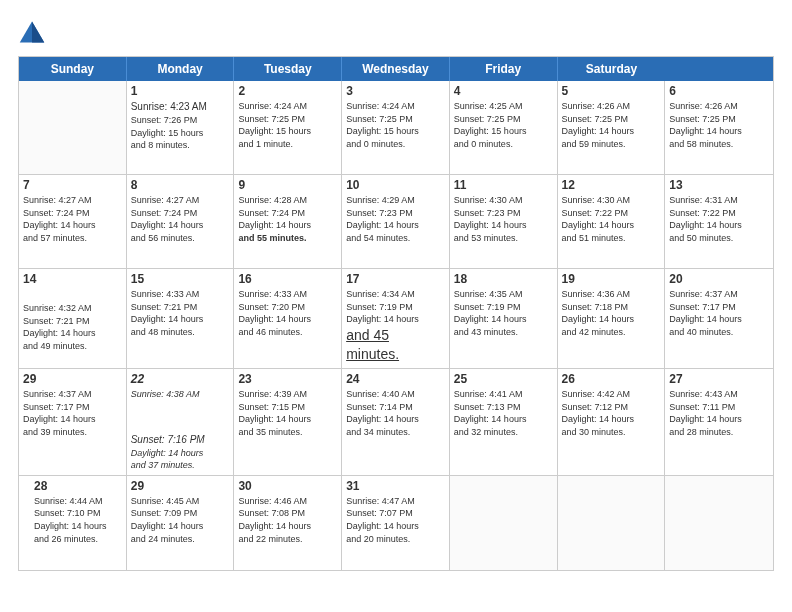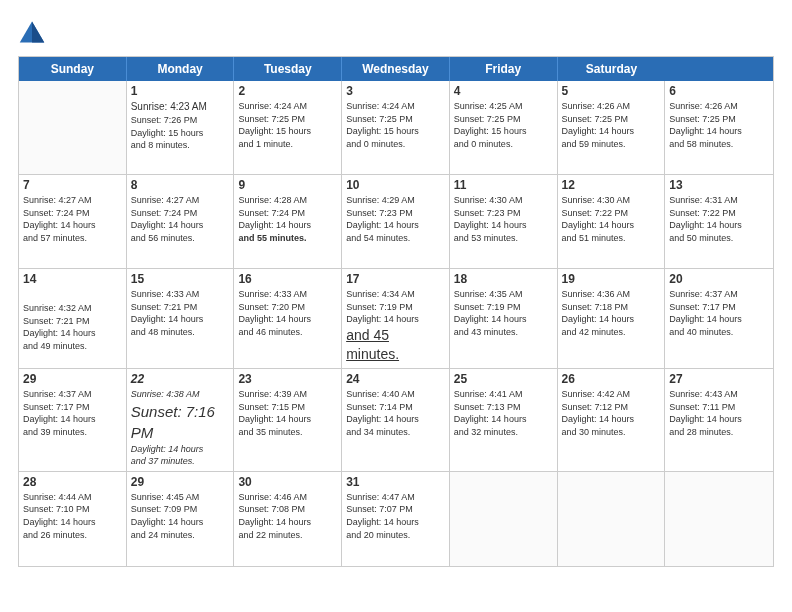--- a/index.html
+++ b/index.html
@@ -278,21 +278,21 @@
         <div class="cal-cell" style="border-right: 1px solid rgb(204, 204, 204); border-bottom: 1px solid rgb(204, 204, 204); min-height: 94px; padding: 3px 4px; font-size: 9px; color: rgb(51, 51, 51); vertical-align: top;">
           <div class="day-num" style="font-size: 12px; font-weight: bold; margin-bottom: 2px;">29</div>
           <div class="cell-line" style="font-size: 9px; line-height: 1.4;">Sunrise: 4:37 AM</div>
           <div class="cell-line" style="font-size: 9px; line-height: 1.4;">Sunset: 7:17 PM</div>
           <div class="cell-line" style="font-size: 9px; line-height: 1.4;">Daylight: 14 hours</div>
           <div class="cell-line" style="font-size: 9px; line-height: 1.4;">and 39 minutes.</div>
         </div>
         <div class="cal-cell" style="border-right: 1px solid rgb(204, 204, 204); border-bottom: 1px solid rgb(204, 204, 204); min-height: 94px; padding: 3px 4px; font-size: 9px; color: rgb(51, 51, 51); vertical-align: top; font-style: italic;">
           <div class="day-num" style="font-size: 12px; font-weight: bold; margin-bottom: 2px;">22</div>
           <div class="cell-line" style="font-size: 9px; line-height: 1.4;">Sunrise: 4:38 AM</div>
-          <div class="cell-line" style="font-size: 15px; line-height: 1.4;">Sunset: 7:16 PM</div>
+          <div class="cell-line" style="font-size: 10px; line-height: 1.4; margin-top: 32px;">Sunset: 7:16 PM</div>
           <div class="cell-line" style="font-size: 9px; line-height: 1.4;">Daylight: 14 hours</div>
           <div class="cell-line" style="font-size: 9px; line-height: 1.4;">and 37 minutes.</div>
         </div>
         <div class="cal-cell" style="border-right: 1px solid rgb(204, 204, 204); border-bottom: 1px solid rgb(204, 204, 204); min-height: 94px; padding: 3px 4px; font-size: 9px; color: rgb(51, 51, 51); vertical-align: top;">
           <div class="day-num" style="font-size: 12px; font-weight: bold; margin-bottom: 2px;">23</div>
           <div class="cell-line" style="font-size: 9px; line-height: 1.4;">Sunrise: 4:39 AM</div>
           <div class="cell-line" style="font-size: 9px; line-height: 1.4;">Sunset: 7:15 PM</div>
           <div class="cell-line" style="font-size: 9px; line-height: 1.4;">Daylight: 14 hours</div>
           <div class="cell-line" style="font-size: 9px; line-height: 1.4;">and 35 minutes.</div>
         </div>
@@ -317,21 +317,21 @@
           <div class="cell-line" style="font-size: 9px; line-height: 1.4;">Daylight: 14 hours</div>
           <div class="cell-line" style="font-size: 9px; line-height: 1.4;">and 30 minutes.</div>
         </div>
         <div class="cal-cell" style="border-right: none; border-bottom: 1px solid rgb(204, 204, 204); min-height: 94px; padding: 3px 4px; font-size: 9px; color: rgb(51, 51, 51); vertical-align: top;">
           <div class="day-num" style="font-size: 12px; font-weight: bold; margin-bottom: 2px;">27</div>
           <div class="cell-line" style="font-size: 9px; line-height: 1.4;">Sunrise: 4:43 AM</div>
           <div class="cell-line" style="font-size: 9px; line-height: 1.4;">Sunset: 7:11 PM</div>
           <div class="cell-line" style="font-size: 9px; line-height: 1.4;">Daylight: 14 hours</div>
           <div class="cell-line" style="font-size: 9px; line-height: 1.4;">and 28 minutes.</div>
         </div>
-        <div class="cal-cell" style="border-right: 1px solid rgb(204, 204, 204); border-bottom: none; min-height: 94px; padding: 3px 4px; font-size: 9px; color: rgb(51, 51, 51); vertical-align: top;">
+        <div class="cal-cell" style="border-right: 1px solid rgb(204, 204, 204); border-bottom: none; min-height: 94px; padding: 3px 4px; font-size: 9px; color: rgb(51, 51, 51); vertical-align: top; margin-left: 11px;">
           <div class="day-num" style="font-size: 12px; font-weight: bold; margin-bottom: 2px;">28</div>
           <div class="cell-line" style="font-size: 9px; line-height: 1.4;">Sunrise: 4:44 AM</div>
           <div class="cell-line" style="font-size: 9px; line-height: 1.4;">Sunset: 7:10 PM</div>
           <div class="cell-line" style="font-size: 9px; line-height: 1.4;">Daylight: 14 hours</div>
           <div class="cell-line" style="font-size: 9px; line-height: 1.4;">and 26 minutes.</div>
         </div>
         <div class="cal-cell" style="border-right: 1px solid rgb(204, 204, 204); border-bottom: none; min-height: 94px; padding: 3px 4px; font-size: 9px; color: rgb(51, 51, 51); vertical-align: top;">
           <div class="day-num" style="font-size: 12px; font-weight: bold; margin-bottom: 2px;">29</div>
           <div class="cell-line" style="font-size: 9px; line-height: 1.4;">Sunrise: 4:45 AM</div>
           <div class="cell-line" style="font-size: 9px; line-height: 1.4;">Sunset: 7:09 PM</div>

